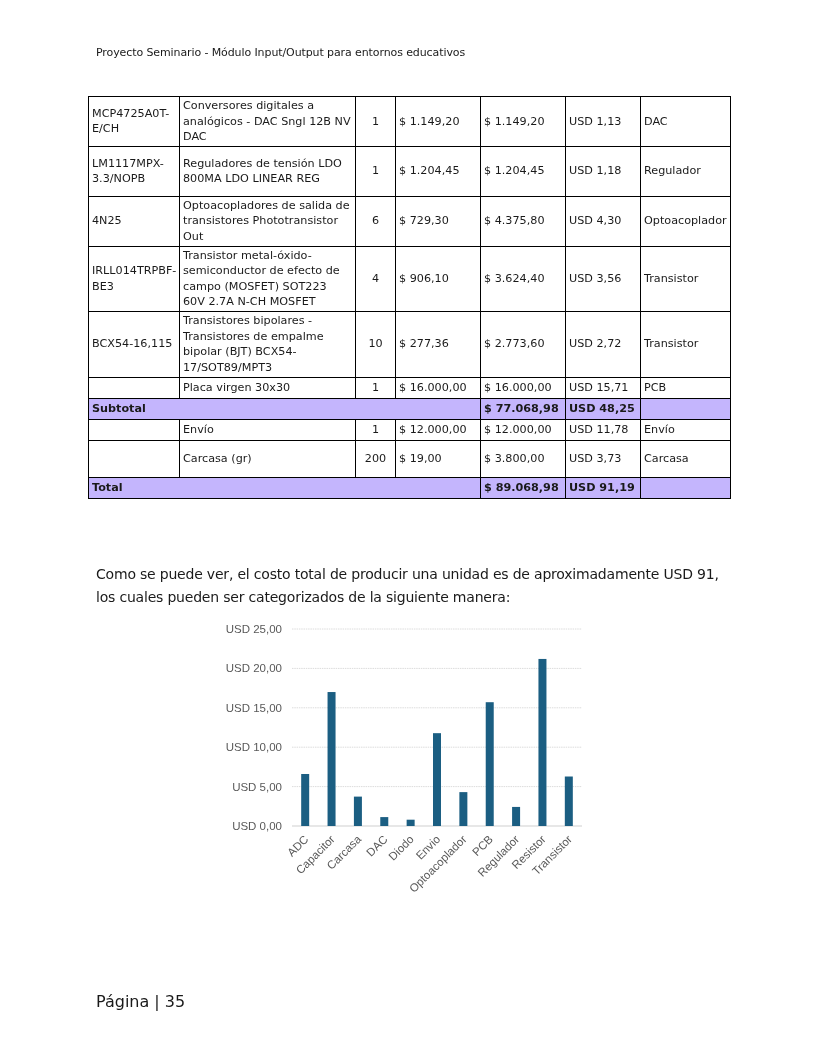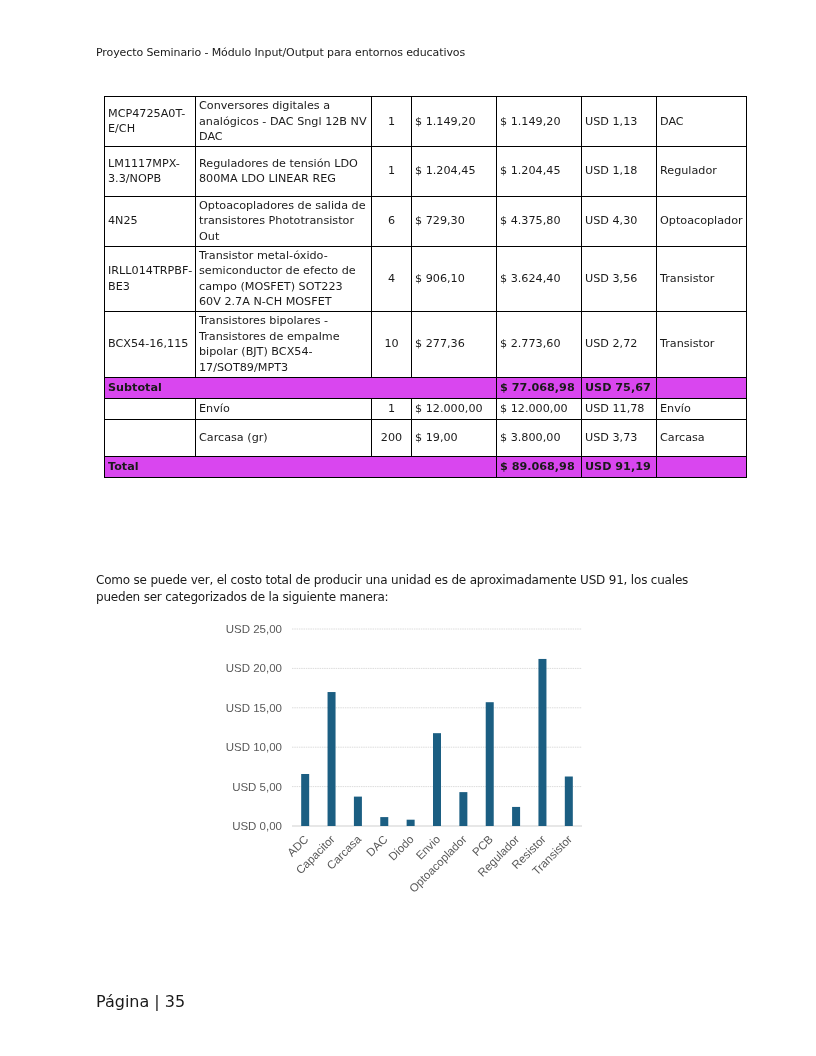--- a/index.html
+++ b/index.html
@@ -1,26 +1,26 @@
 <!DOCTYPE html>
 <html><head>
 <meta charset="utf-8">
 <style>
   html, body { margin: 0; padding: 0; background: #ffffff; }
   body { width: 816px; height: 1056px; position: relative; overflow: hidden;
          font-family: "DejaVu Sans", sans-serif; color: #1a1a1a; }
   .header { position: absolute; left: 96px; top: 46px; font-size: 11px; letter-spacing: -0.1px; }
-  table.bom { position: absolute; left: 104px; top: 96px; border-collapse: collapse;
+  table.bom { position: absolute; left: 88px; top: 96px; border-collapse: collapse;
               font-family: "DejaVu Sans", sans-serif; font-size: 11.2px; table-layout: fixed; }
   table.bom td { border: 1px solid #000; padding: 1px 3px; line-height: 15.5px; vertical-align: middle; overflow: hidden; }
   td.c { text-align: center; }
   td.money { text-align: left; padding-right: 4px; }
-  tr.shade td { background: #d946ef; font-weight: bold; }
+  tr.shade td { background: #c4b5fd; font-weight: bold; }
   tr.shade td.lbl { font-weight: bold; }
-  .para { position: absolute; left: 96px; top: 563px; width: 630px; font-size: 12px; line-height: 17px; letter-spacing: -0.2px; margin-top: 9px; }
+  .para { position: absolute; left: 96px; top: 563px; width: 630px; font-size: 14px; line-height: 23px; letter-spacing: -0.2px; }
   .footer { position: absolute; left: 96px; top: 992px; font-size: 16px; }
   svg.chart { position: absolute; left: 220px; top: 615px; }
   .tick { font-family: "Liberation Sans", sans-serif; font-size: 11.5px; fill: #595959; }
   .xlab { font-family: "Liberation Sans", sans-serif; font-size: 11.5px; fill: #595959; }
 </style>
 </head>
 <body>
 
 <div class="header">Proyecto Seminario - Módulo Input/Output para entornos educativos</div>
 
@@ -73,24 +73,33 @@
       </tr>
       <tr style="height: 66px;">
         <td>BCX54-16,115</td>
         <td>Transistores bipolares - Transistores de empalme bipolar (BJT) BCX54-17/SOT89/MPT3</td>
         <td class="c">10</td>
         <td class="money">$ 277,36</td>
         <td class="money">$ 2.773,60</td>
         <td class="money">USD 2,72</td>
         <td>Transistor</td>
       </tr>
+      <tr style="height: 21px;">
+        <td></td>
+        <td>Placa virgen 30x30</td>
+        <td class="c">1</td>
+        <td class="money">$ 16.000,00</td>
+        <td class="money">$ 16.000,00</td>
+        <td class="money">USD 15,71</td>
+        <td>PCB</td>
+      </tr>
       <tr class="shade" style="height: 21px;">
         <td colspan="4" class="lbl">Subtotal</td>
         <td class="money">$ 77.068,98</td>
-        <td class="money">USD 75,67</td>
+        <td class="money">USD 48,25</td>
         <td></td>
       </tr>
       <tr style="height: 21px;">
         <td></td>
         <td>Envío</td>
         <td class="c">1</td>
         <td class="money">$ 12.000,00</td>
         <td class="money">$ 12.000,00</td>
         <td class="money">USD 11,78</td>
         <td>Envío</td>

